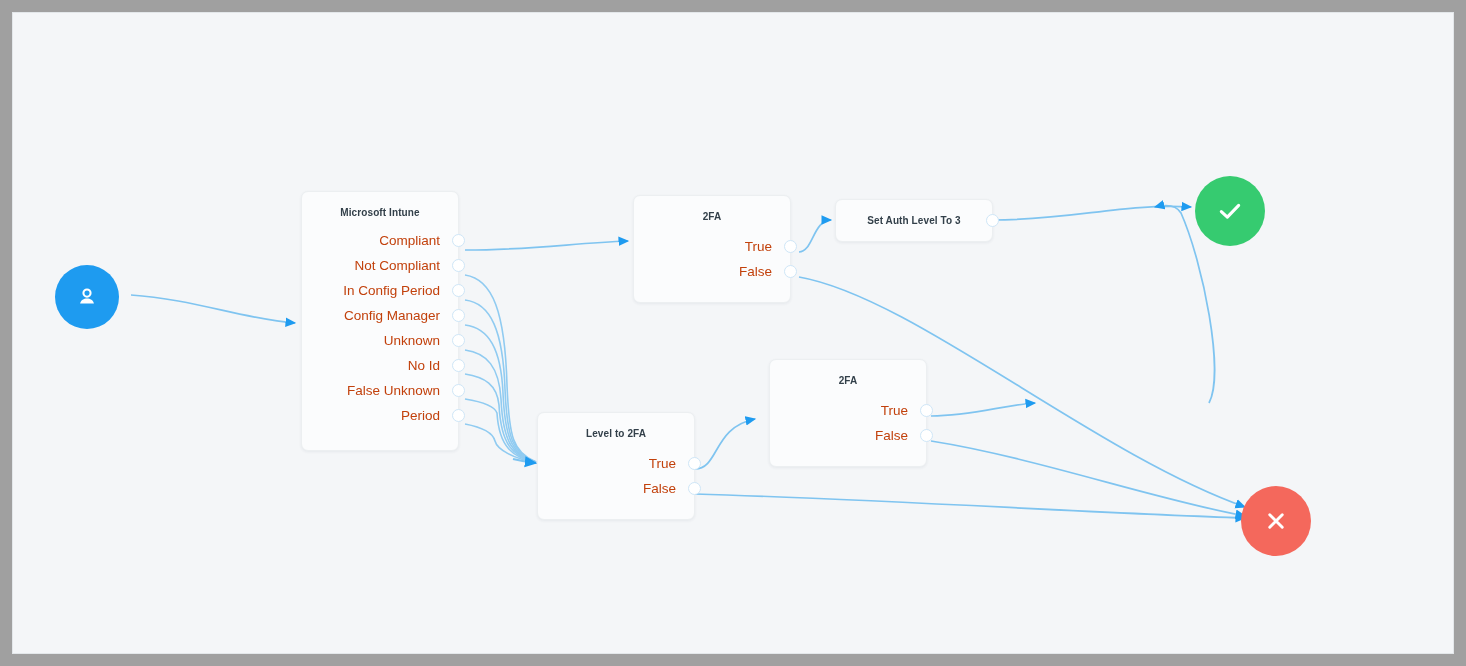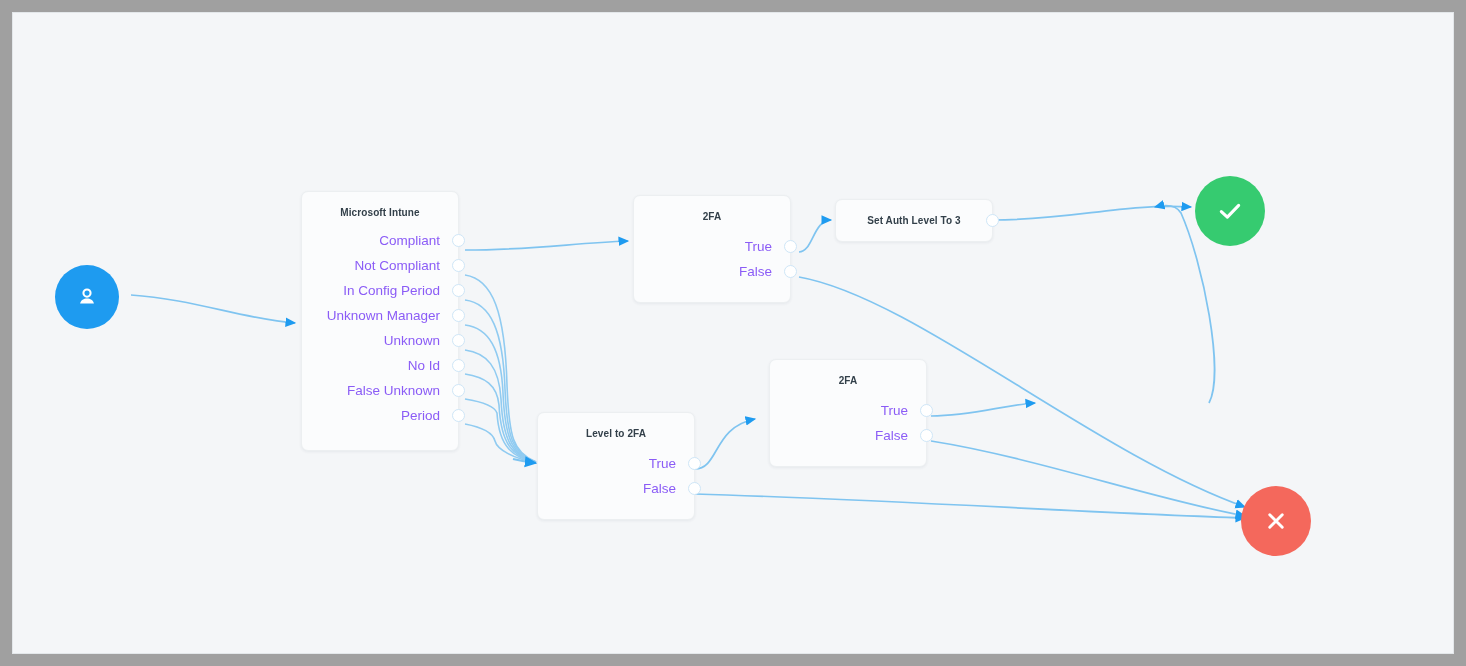--- a/index.html
+++ b/index.html
@@ -55,21 +55,21 @@
   .ports {
     margin-top: 10px;
   }
   .port-row {
     position: relative;
     height: 25px;
     line-height: 25px;
     text-align: right;
     padding-right: 18px;
     font-size: 13.5px;
-    color: #8b5cf6;
+    color: #c2410c;
     white-space: nowrap;
   }
   .port-dot {
     position: absolute;
     right: -7px;
     top: 50%;
     margin-top: -6.5px;
     width: 13px;
     height: 13px;
     border-radius: 50%;
@@ -170,21 +170,21 @@
         </div>
         <div class="port-row">
           <span>Not Compliant</span>
           <span class="port-dot"></span>
         </div>
         <div class="port-row">
           <span>In Config Period</span>
           <span class="port-dot"></span>
         </div>
         <div class="port-row">
-          <span>Unknown Manager</span>
+          <span>Config Manager</span>
           <span class="port-dot"></span>
         </div>
         <div class="port-row">
           <span>Unknown</span>
           <span class="port-dot"></span>
         </div>
         <div class="port-row">
           <span>No Id</span>
           <span class="port-dot"></span>
         </div>

